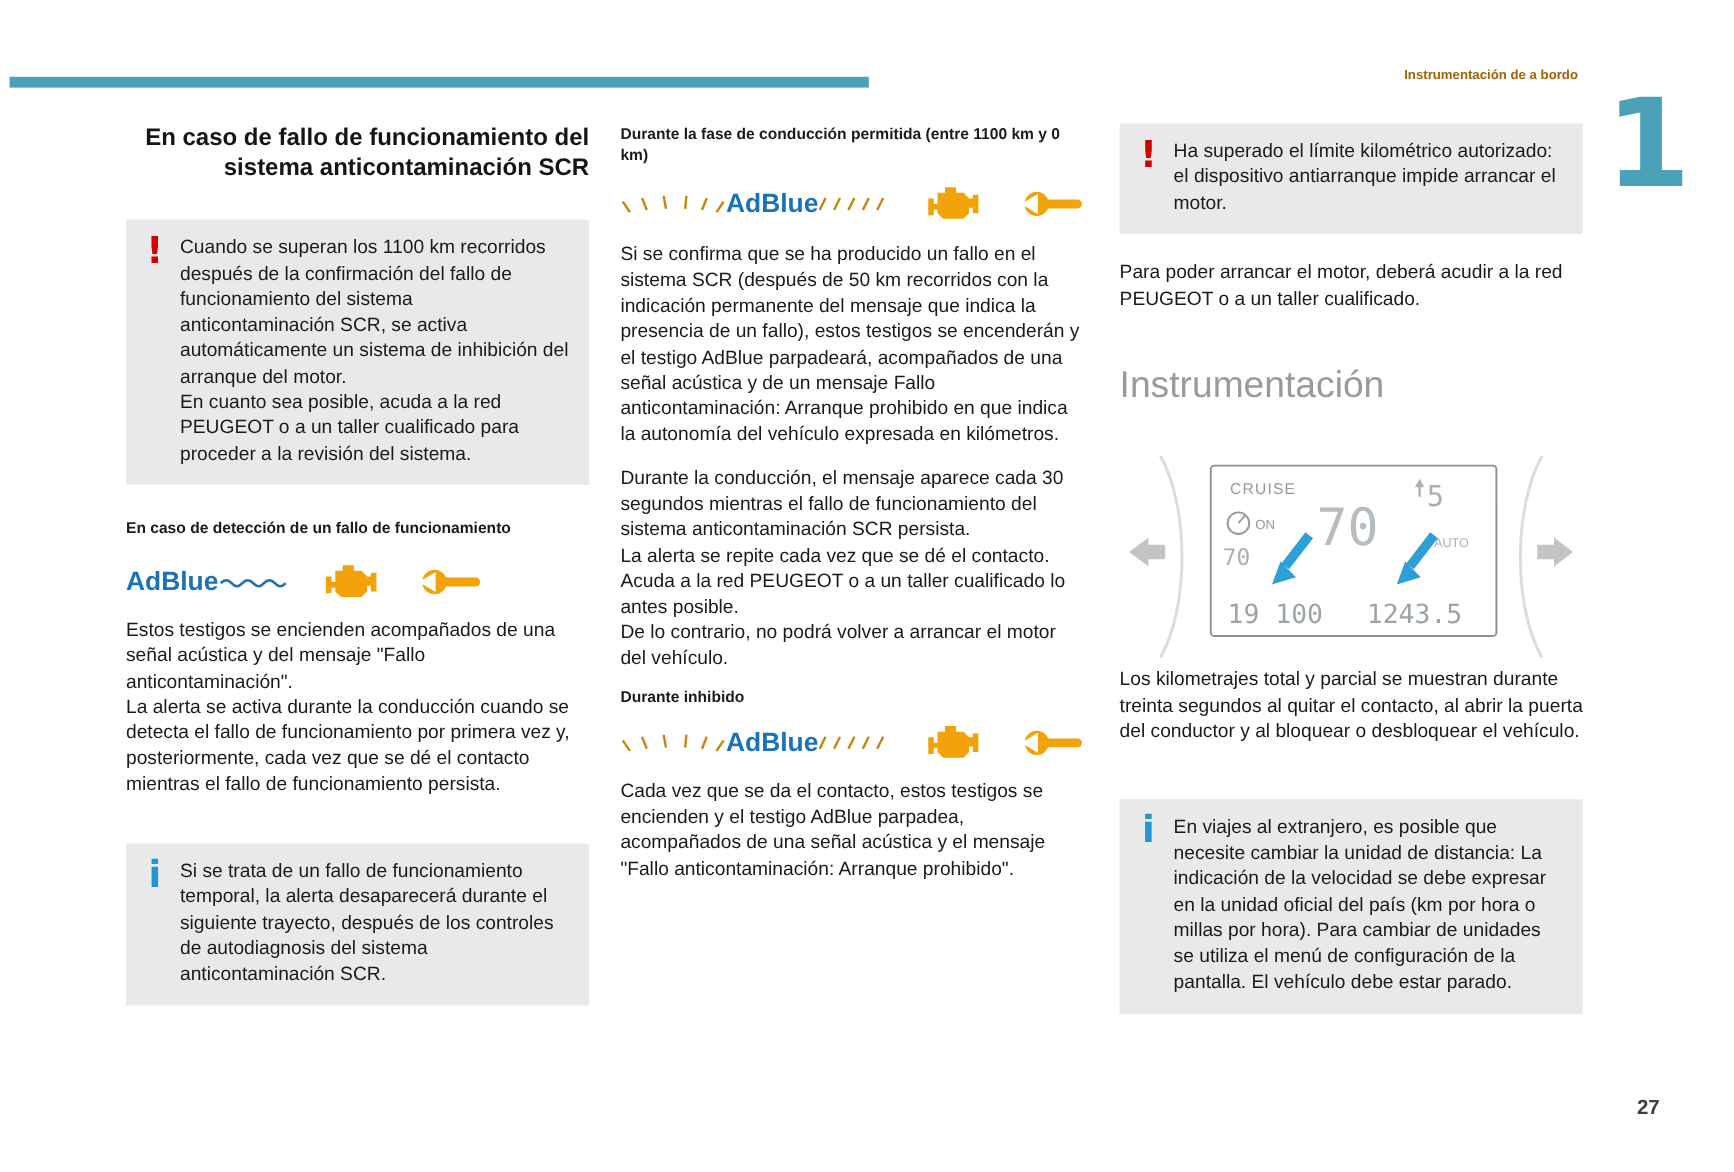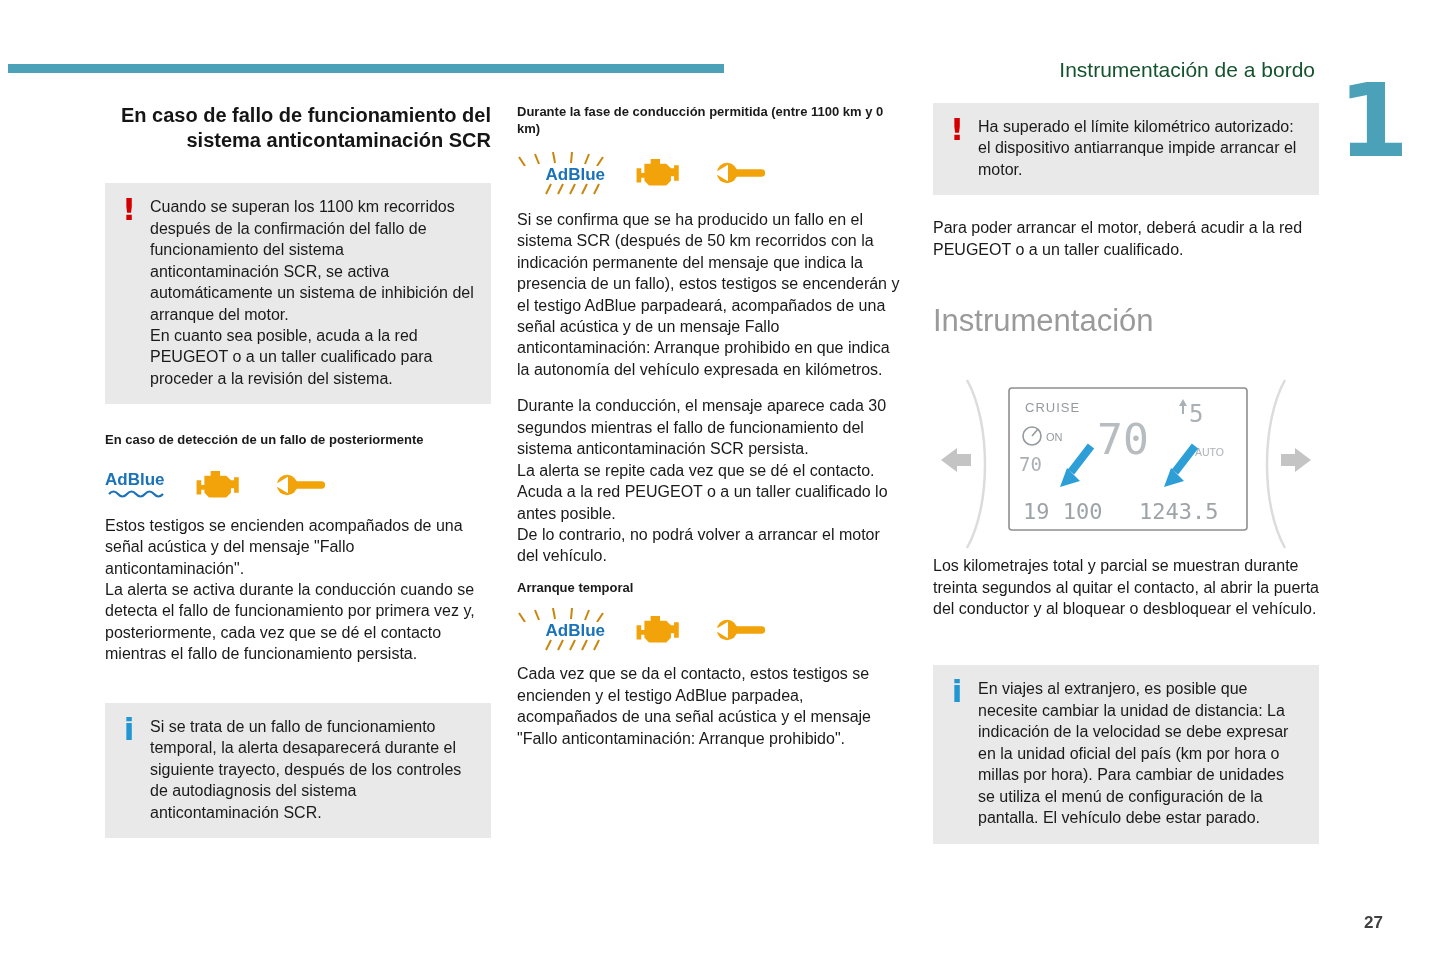--- a/index.html
+++ b/index.html
@@ -2,41 +2,41 @@
 <html><head>
 <meta charset="utf-8">
 <style>
   html,body{margin:0;padding:0;}
   body{
     width:1445px;height:977px;position:relative;overflow:hidden;
     background:#ffffff;color:#1a1a1a;
     font-family:"Liberation Sans",sans-serif;font-size:16px;line-height:1.34;
   }
   .top-rule{position:absolute;left:8px;top:64px;width:716px;height:9px;background:#4ba1b7;}
-  .header-title{position:absolute;right:130px;top:56px;font-weight:normal;font-size:21px;color:#14532d;}
+  .header-title{position:absolute;right:130px;top:56px;font-weight:bold;font-size:11px;color:#a16207;}
   .chapter-num{position:absolute;left:1338px;top:70px;font-size:102px;font-weight:bold;color:#4ba1b7;line-height:1;font-family:"DejaVu Sans",sans-serif;}
   .page-num{position:absolute;right:62px;bottom:42px;font-weight:bold;font-size:17px;color:#404040;}
 
   .col{position:absolute;top:103px;width:386px;}
   #col1{left:105px;}
   #col2{left:517px;}
   #col3{left:933px;}
 
   h1{font-size:20px;line-height:1.26;margin:0 0 30px 0;color:#151515;text-align:right;}
   .subhead{font-weight:bold;font-size:13px;margin:0 0 18px 0;}
   p{margin:0;white-space:pre-line;}
 
   .gray-box{background:#e9e9e9;display:flex;padding:13px 16px 15px 12px;box-sizing:border-box;}
   .gray-box .mark{flex:0 0 24px;width:24px;font-weight:bold;font-size:31px;line-height:.9;font-family:"DejaVu Sans",sans-serif;text-align:center;}
   .warn .mark{color:#d40000;}
   .info .mark{color:#2097d3;}
   .gray-box .box-text{margin-left:9px;white-space:pre-line;}
 
   .icon-row{display:flex;align-items:center;gap:30px;}
-  .adblue{display:flex;flex-direction:column;align-items:flex-end;color:#1a72b8;font-weight:bold;font-size:17px;line-height:1;}
+  .adblue{display:flex;flex-direction:row;align-items:center;color:#1a72b8;font-weight:bold;font-size:22px;line-height:1;}
   .adblue .rays, .adblue .hatch{display:block;} .mb27{margin-bottom:27px;} .mb22{margin-bottom:22px;} .mb15{margin-bottom:15px;} .mb14{margin-bottom:14px;}
   .mb12{margin-bottom:12px;} .mb40{margin-bottom:40px;}
   .mb46{margin-bottom:46px;} .mb38{margin-bottom:38px;} .mb6{margin-bottom:6px;}
 
   .section-title{font-size:31px;font-weight:400;color:#9a9a9a;margin:0 0 36px 0;}
   .cluster-fig{margin:0;}
   .seg{font-family:"DejaVu Sans Mono",monospace;}
 </style>
 </head>
 <body>
@@ -48,21 +48,21 @@
 
 <div class="col" id="col1">
   <h1>En caso de fallo de funcionamiento del sistema anticontaminación SCR</h1>
 
   <div class="gray-box warn mb27">
     <div class="mark">!</div>
     <div class="box-text">Cuando se superan los 1100 km recorridos después de la confirmación del fallo de funcionamiento del sistema anticontaminación SCR, se activa automáticamente un sistema de inhibición del arranque del motor.
 En cuanto sea posible, acuda a la red PEUGEOT o a un taller cualificado para proceder a la revisión del sistema.</div>
   </div>
 
-  <div class="subhead">En caso de detección de un fallo de posteriormente</div>
+  <div class="subhead">En caso de detección de un fallo de funcionamiento</div>
 
   <div class="icon-row mb12" style="margin-top:4px;">
     <div class="adblue">
       <span>AdBlue</span>
       <svg class="wave" width="58" height="10" viewBox="0 0 58 10">
         <path d="M2 6 Q6.5 1 11 6 T20 6 T29 6 T38 6 T47 6 T56 6" stroke="#1a72b8" stroke-width="2.2" fill="none"></path>
       </svg>
     </div>
     <svg width="50" height="36" viewBox="0 0 64 44">
       <path d="M20 4 L32 4 L32 10 L40 10 L46 16 L50 16 L50 12 L56 12 L56 32 L50 32 L50 26 L46 26 L46 32 L40 38 L18 38 L12 32 L12 28 L8 28 L8 34 L2 34 L2 16 L8 16 L8 22 L12 22 L12 10 L20 10 Z" fill="#f2a30a"></path>
@@ -118,21 +118,21 @@
       <path d="M-1 13 L14 4 L14 22 Z" fill="#ffffff"></path>
     </svg>
   </div>
 
   <p class="mb15">Si se confirma que se ha producido un fallo en el sistema SCR (después de 50 km recorridos con la indicación permanente del mensaje que indica la presencia de un fallo), estos testigos se encenderán y el testigo AdBlue parpadeará, acompañados de una señal acústica y de un mensaje Fallo anticontaminación: Arranque prohibido en que indica la autonomía del vehículo expresada en kilómetros.</p>
   <p class="mb12">Durante la conducción, el mensaje aparece cada 30 segundos mientras el fallo de funcionamiento del sistema anticontaminación SCR persista.
 La alerta se repite cada vez que se dé el contacto.
 Acuda a la red PEUGEOT o a un taller cualificado lo antes posible.
 De lo contrario, no podrá volver a arrancar el motor del vehículo.</p>
 
-  <div class="subhead mb12">Arranque temporal</div>
+  <div class="subhead mb12">Durante inhibido</div>
 
   <div class="icon-row mb12">
     <div class="adblue">
       <svg class="rays" width="88" height="14" viewBox="0 0 88 14">
         <g stroke="#c8860a" stroke-width="2">
           <line x1="8" y1="14" x2="2" y2="5"></line>
             <line x1="22" y1="12" x2="18" y2="2"></line>
           <line x1="38" y1="11" x2="36" y2="0"></line>
             <line x1="54" y1="11" x2="55" y2="0"></line>
           <line x1="68" y1="12" x2="72" y2="2"></line>

